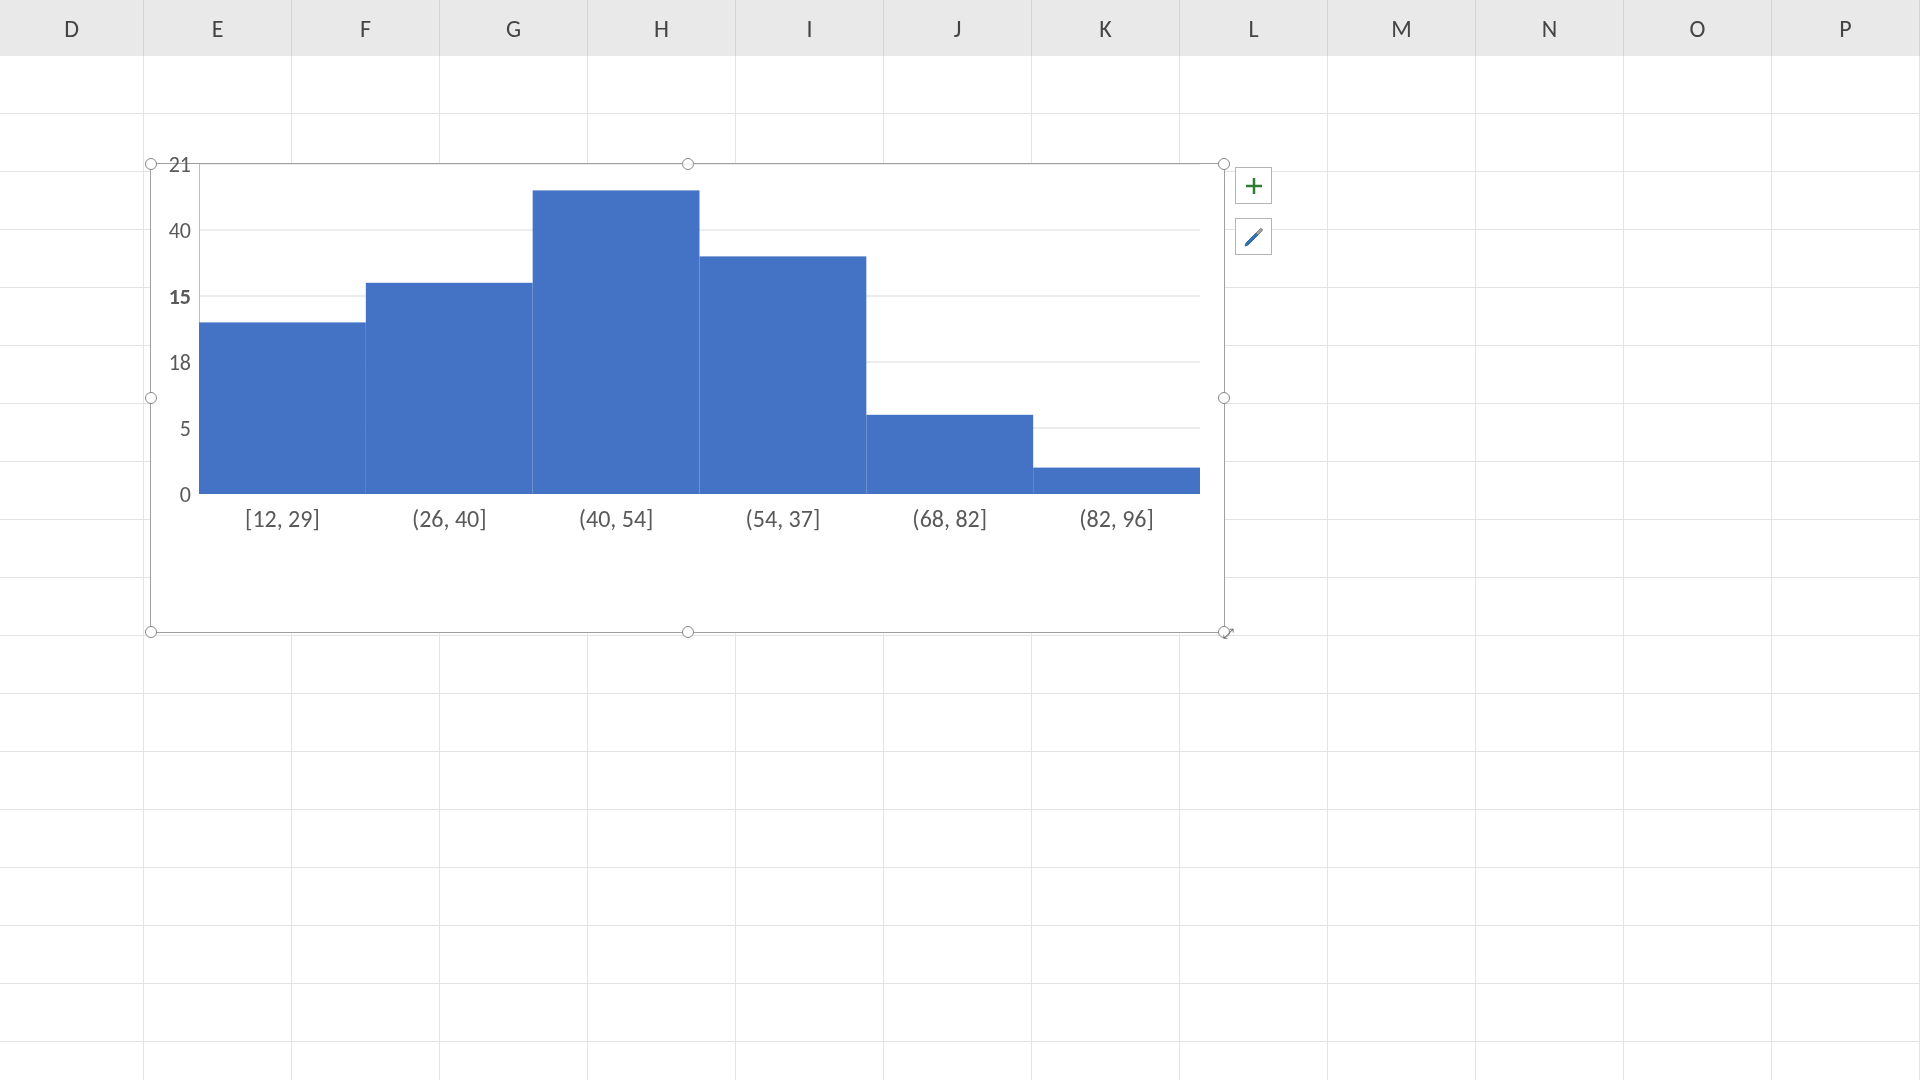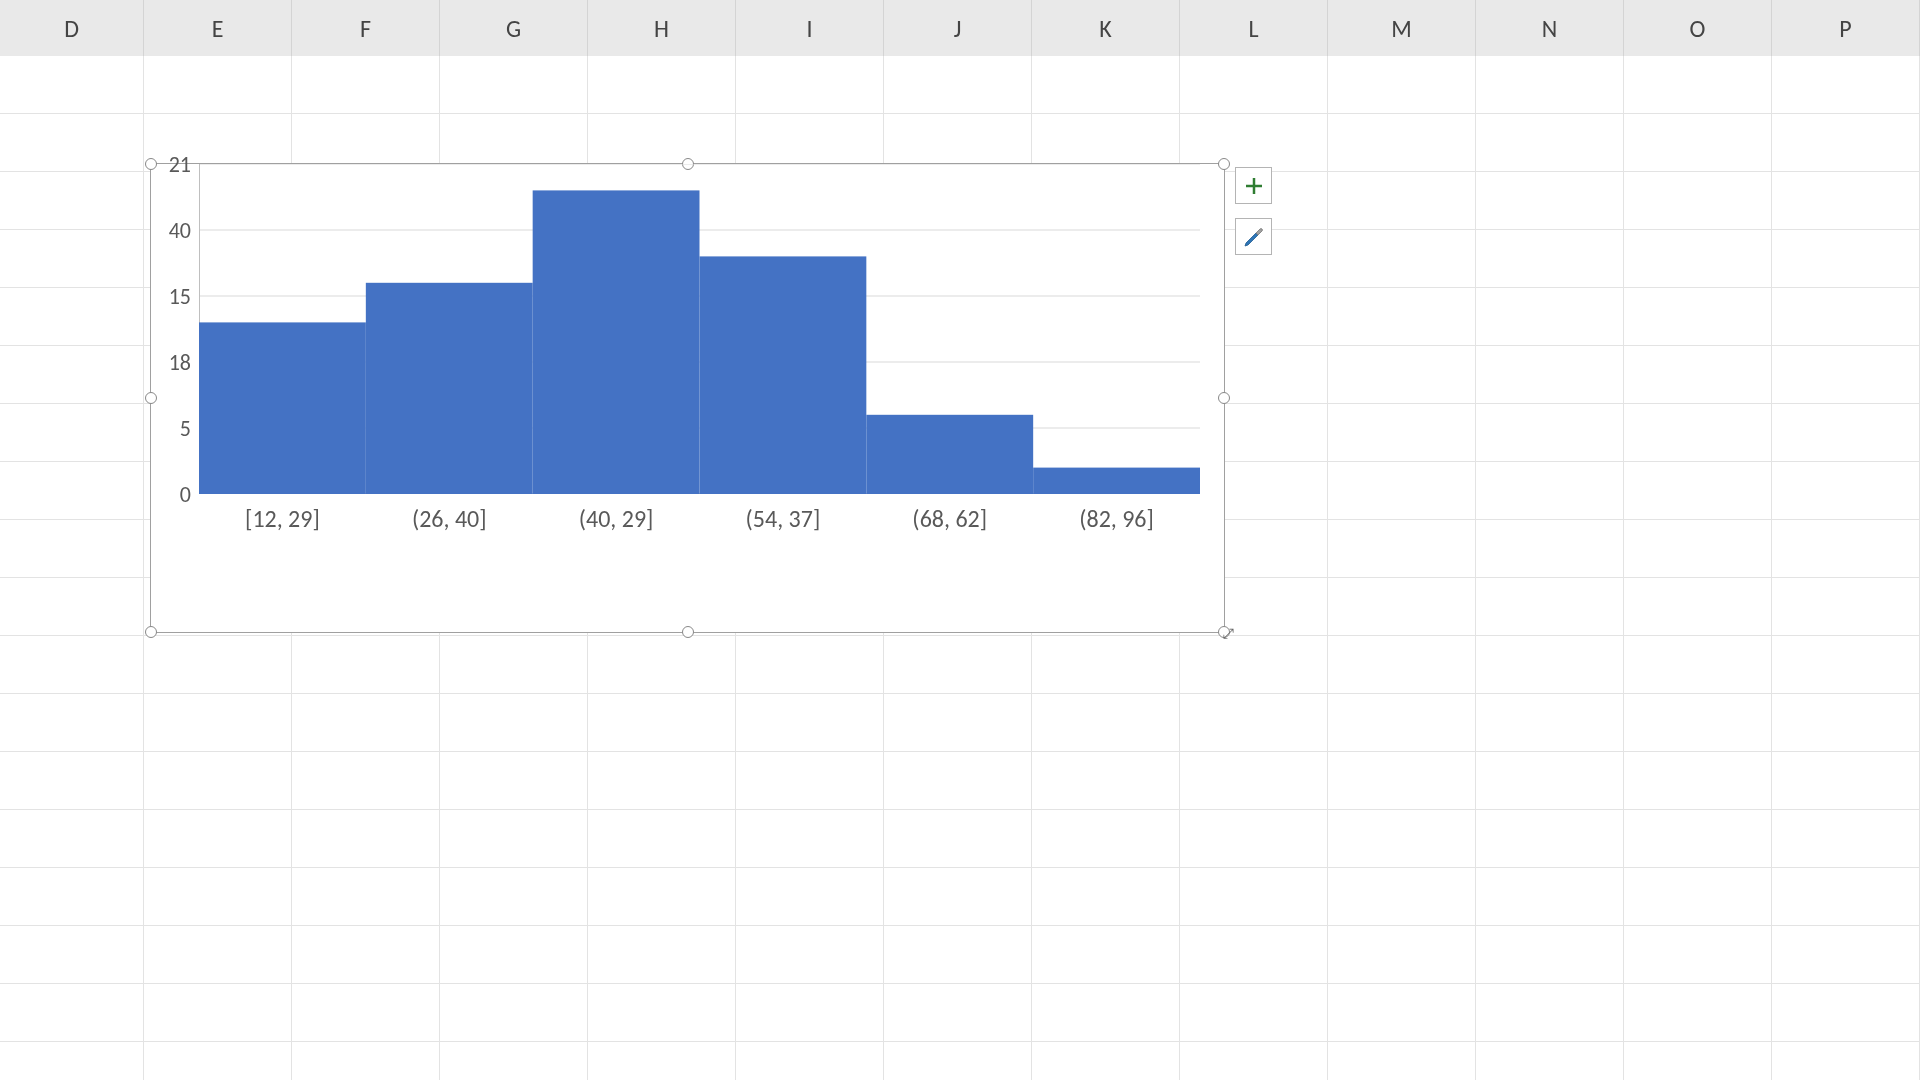--- a/index.html
+++ b/index.html
@@ -180,32 +180,32 @@
           <rect x="166.66666666666666" y="108" width="166.66666666666666" height="192" fill="#4472c4" stroke="#ffffff" stroke-width="0"></rect>
           <rect x="333.3333333333333" y="24" width="166.66666666666666" height="276" fill="#4472c4" stroke="#ffffff" stroke-width="0"></rect>
           <rect x="500" y="84" width="166.66666666666666" height="216" fill="#4472c4" stroke="#ffffff" stroke-width="0"></rect>
           <rect x="666.6666666666666" y="228" width="166.66666666666666" height="72" fill="#4472c4" stroke="#ffffff" stroke-width="0"></rect>
           <rect x="833.3333333333333" y="276" width="166.66666666666666" height="24" fill="#4472c4" stroke="#ffffff" stroke-width="0"></rect>
         </svg>
       <div id="y-labels">
           <div class="y-label" style="top: 100%;">0</div>
           <div class="y-label" style="top: 80%;">5</div>
           <div class="y-label" style="top: 60%;">18</div>
-          <div class="y-label" style="top: 40%;">15</div>
+          <div class="y-label" style="top: 40%; font-weight: bold;">15</div>
           <div class="y-label" style="top: 20%;">40</div>
           <div class="y-label" style="top: 0%;">21</div>
         </div>
     </div>
 
     <div class="x-labels" id="x-labels">
         <div class="x-label">[12, 29]</div>
         <div class="x-label">(26, 40]</div>
-        <div class="x-label">(40, 29]</div>
+        <div class="x-label">(40, 54]</div>
         <div class="x-label">(54, 37]</div>
-        <div class="x-label">(68, 62]</div>
+        <div class="x-label">(68, 82]</div>
         <div class="x-label">(82, 96]</div>
       </div>
   </div>
 
   <div class="side-btn plus">
     <svg width="22" height="22" viewBox="0 0 22 22">
       <line x1="11" y1="3" x2="11" y2="19" stroke="#2f7d32" stroke-width="2.5"></line>
       <line x1="3" y1="11" x2="19" y2="11" stroke="#2f7d32" stroke-width="2.5"></line>
     </svg>
   </div>

